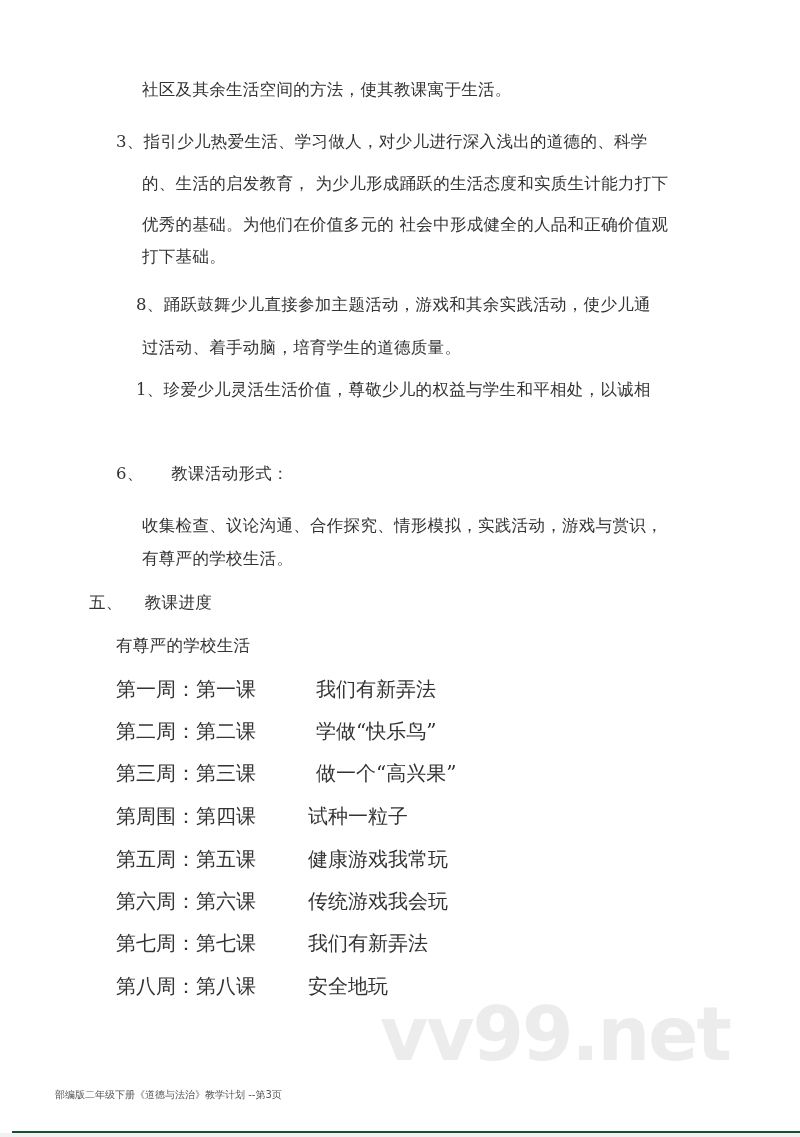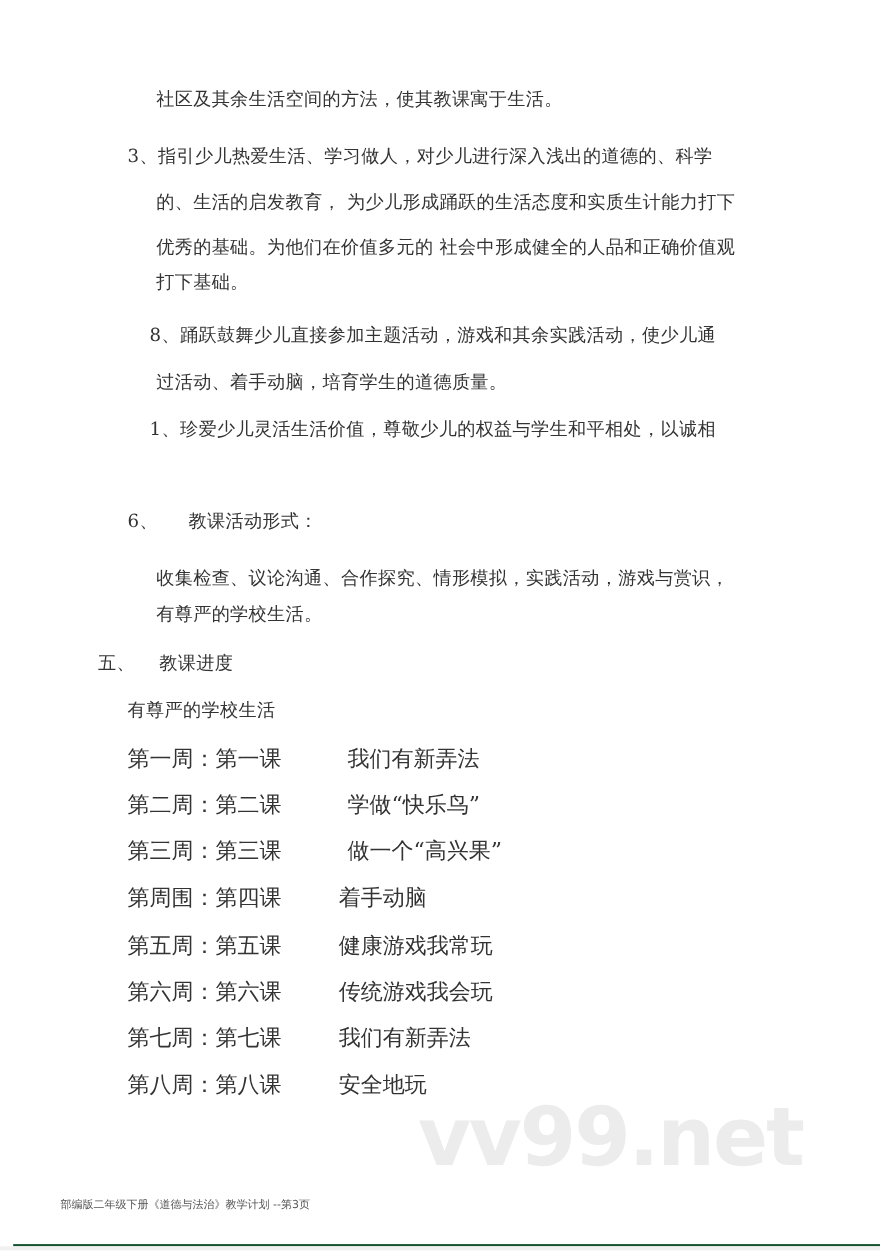--- a/index.html
+++ b/index.html
@@ -41,21 +41,21 @@
     <div>
       <span class="wk" style="left:104px;top:721px">第二周：第二课</span>
       <span class="wk" style="left:304px;top:721px">学做“快乐鸟”</span>
     </div>
     <div>
       <span class="wk" style="left:104px;top:763px">第三周：第三课</span>
       <span class="wk" style="left:304px;top:763px">做一个“高兴果”</span>
     </div>
     <div>
       <span class="wk" style="left:104px;top:806px">第周围：第四课</span>
-      <span class="wk" style="left:296px;top:806px">着手动脑</span>
+      <span class="wk" style="left:296px;top:806px">试种一粒子</span>
     </div>
     <div>
       <span class="wk" style="left:104px;top:849px">第五周：第五课</span>
       <span class="wk" style="left:296px;top:849px">健康游戏我常玩</span>
     </div>
     <div>
       <span class="wk" style="left:104px;top:891px">第六周：第六课</span>
       <span class="wk" style="left:296px;top:891px">传统游戏我会玩</span>
     </div>
     <div>

